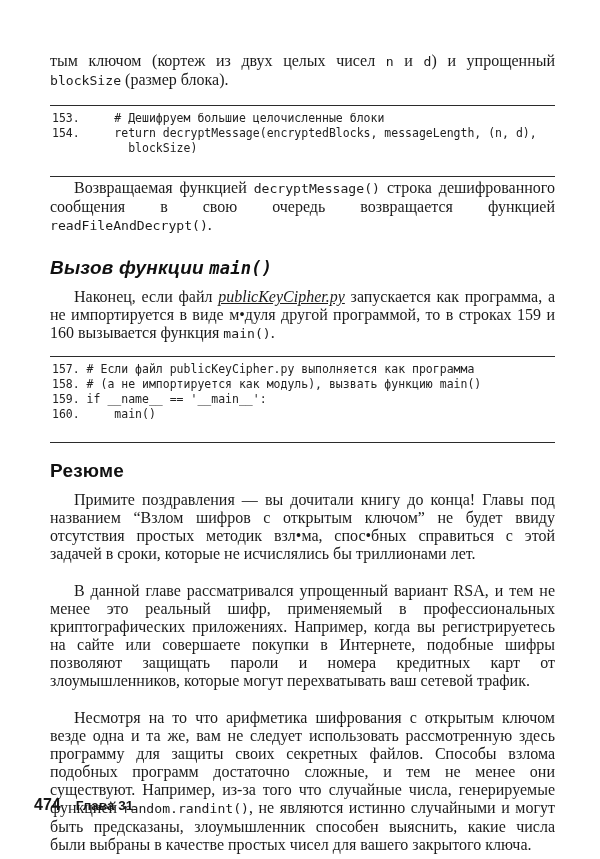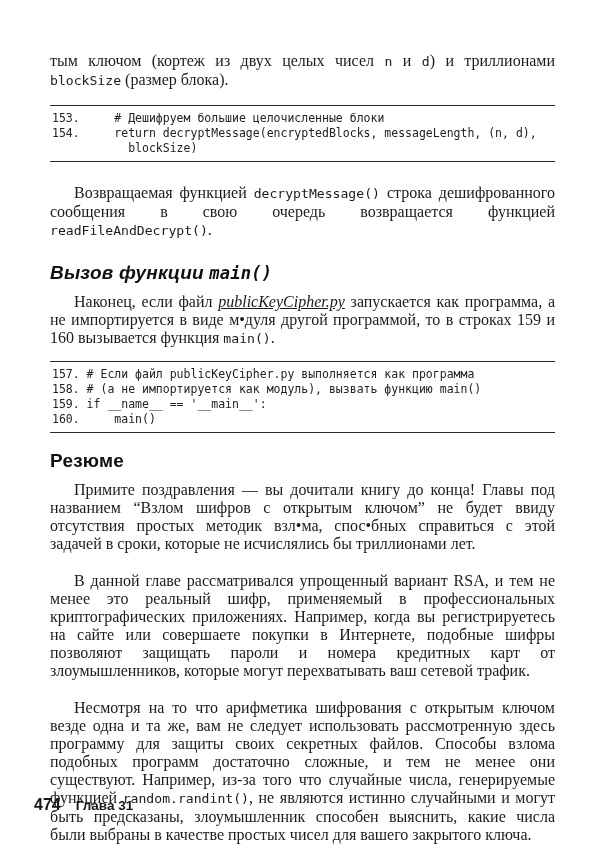--- a/index.html
+++ b/index.html
@@ -28,25 +28,25 @@
     font-size: 0.82em;
   }
   .italic { font-style: italic; text-decoration: underline; }
   pre.code {
     font-family: "DejaVu Sans Mono", monospace;
     font-size: 11.5px;
     line-height: 15px;
     color: #222222;
     border-top: 1.5px solid #2b2b2b;
     border-bottom: 1.5px solid #2b2b2b;
-    padding: 5px 0 5px 2px;
+    padding: 5px 0 20px 2px;
     white-space: pre;
   }
   #code1 { margin-top: 15px; }
-  #p-return { margin-top: 22px; }
+  #p-return { margin-top: 2px; }
   h2.section {
     font-family: "Liberation Sans", sans-serif;
     font-weight: bold;
     font-size: 19px;
     line-height: 22px;
     letter-spacing: 0.2px;
     color: #101010;
   }
   h2.section .mono { font-size: 0.9em; font-weight: bold; }
   #h-main { margin-top: 22px; font-style: italic; }
@@ -65,21 +65,21 @@
     color: #161616;
   }
   .footer .num { font-size: 16px; font-weight: bold; }
   .footer .chapter { font-size: 13.5px; font-weight: bold; }
 </style>
 </head>
 <body>
 
 <div class="page">
 
-  <p class="body" id="p-intro"><span>тым ключом (кортеж из двух целых чисел </span><span class="mono">n</span><span> и </span><span class="mono">d</span><span>) и триллионами </span><span class="mono">blockSize</span><span> (размер блока).</span></p>
+  <p class="body" id="p-intro"><span>тым ключом (кортеж из двух целых чисел </span><span class="mono">n</span><span> и </span><span class="mono">d</span><span>) и упрощенный </span><span class="mono">blockSize</span><span> (размер блока).</span></p>
 
   <pre class="code" id="code1">153.     # Дешифруем большие целочисленные блоки
 154.     return decryptMessage(encryptedBlocks, messageLength, (n, d),
            blockSize)</pre>
 
   <p class="body indent" id="p-return"><span>Возвращаемая функцией </span><span class="mono">decryptMessage()</span><span> строка дешифрованного сообщения в свою очередь возвращается функцией </span><span class="mono">readFileAndDecrypt()</span><span>.</span></p>
 
   <h2 class="section" id="h-main"><span>Вызов функции </span><span class="mono">main()</span></h2>
 
   <p class="body indent" id="p-main"><span>Наконец, если файл </span><span class="italic">publicKeyCipher.py</span><span> запускается как программа, а не импортируется в виде м•дуля другой программой, то в строках 159 и 160 вызывается функция </span><span class="mono">main()</span><span>.</span></p>

